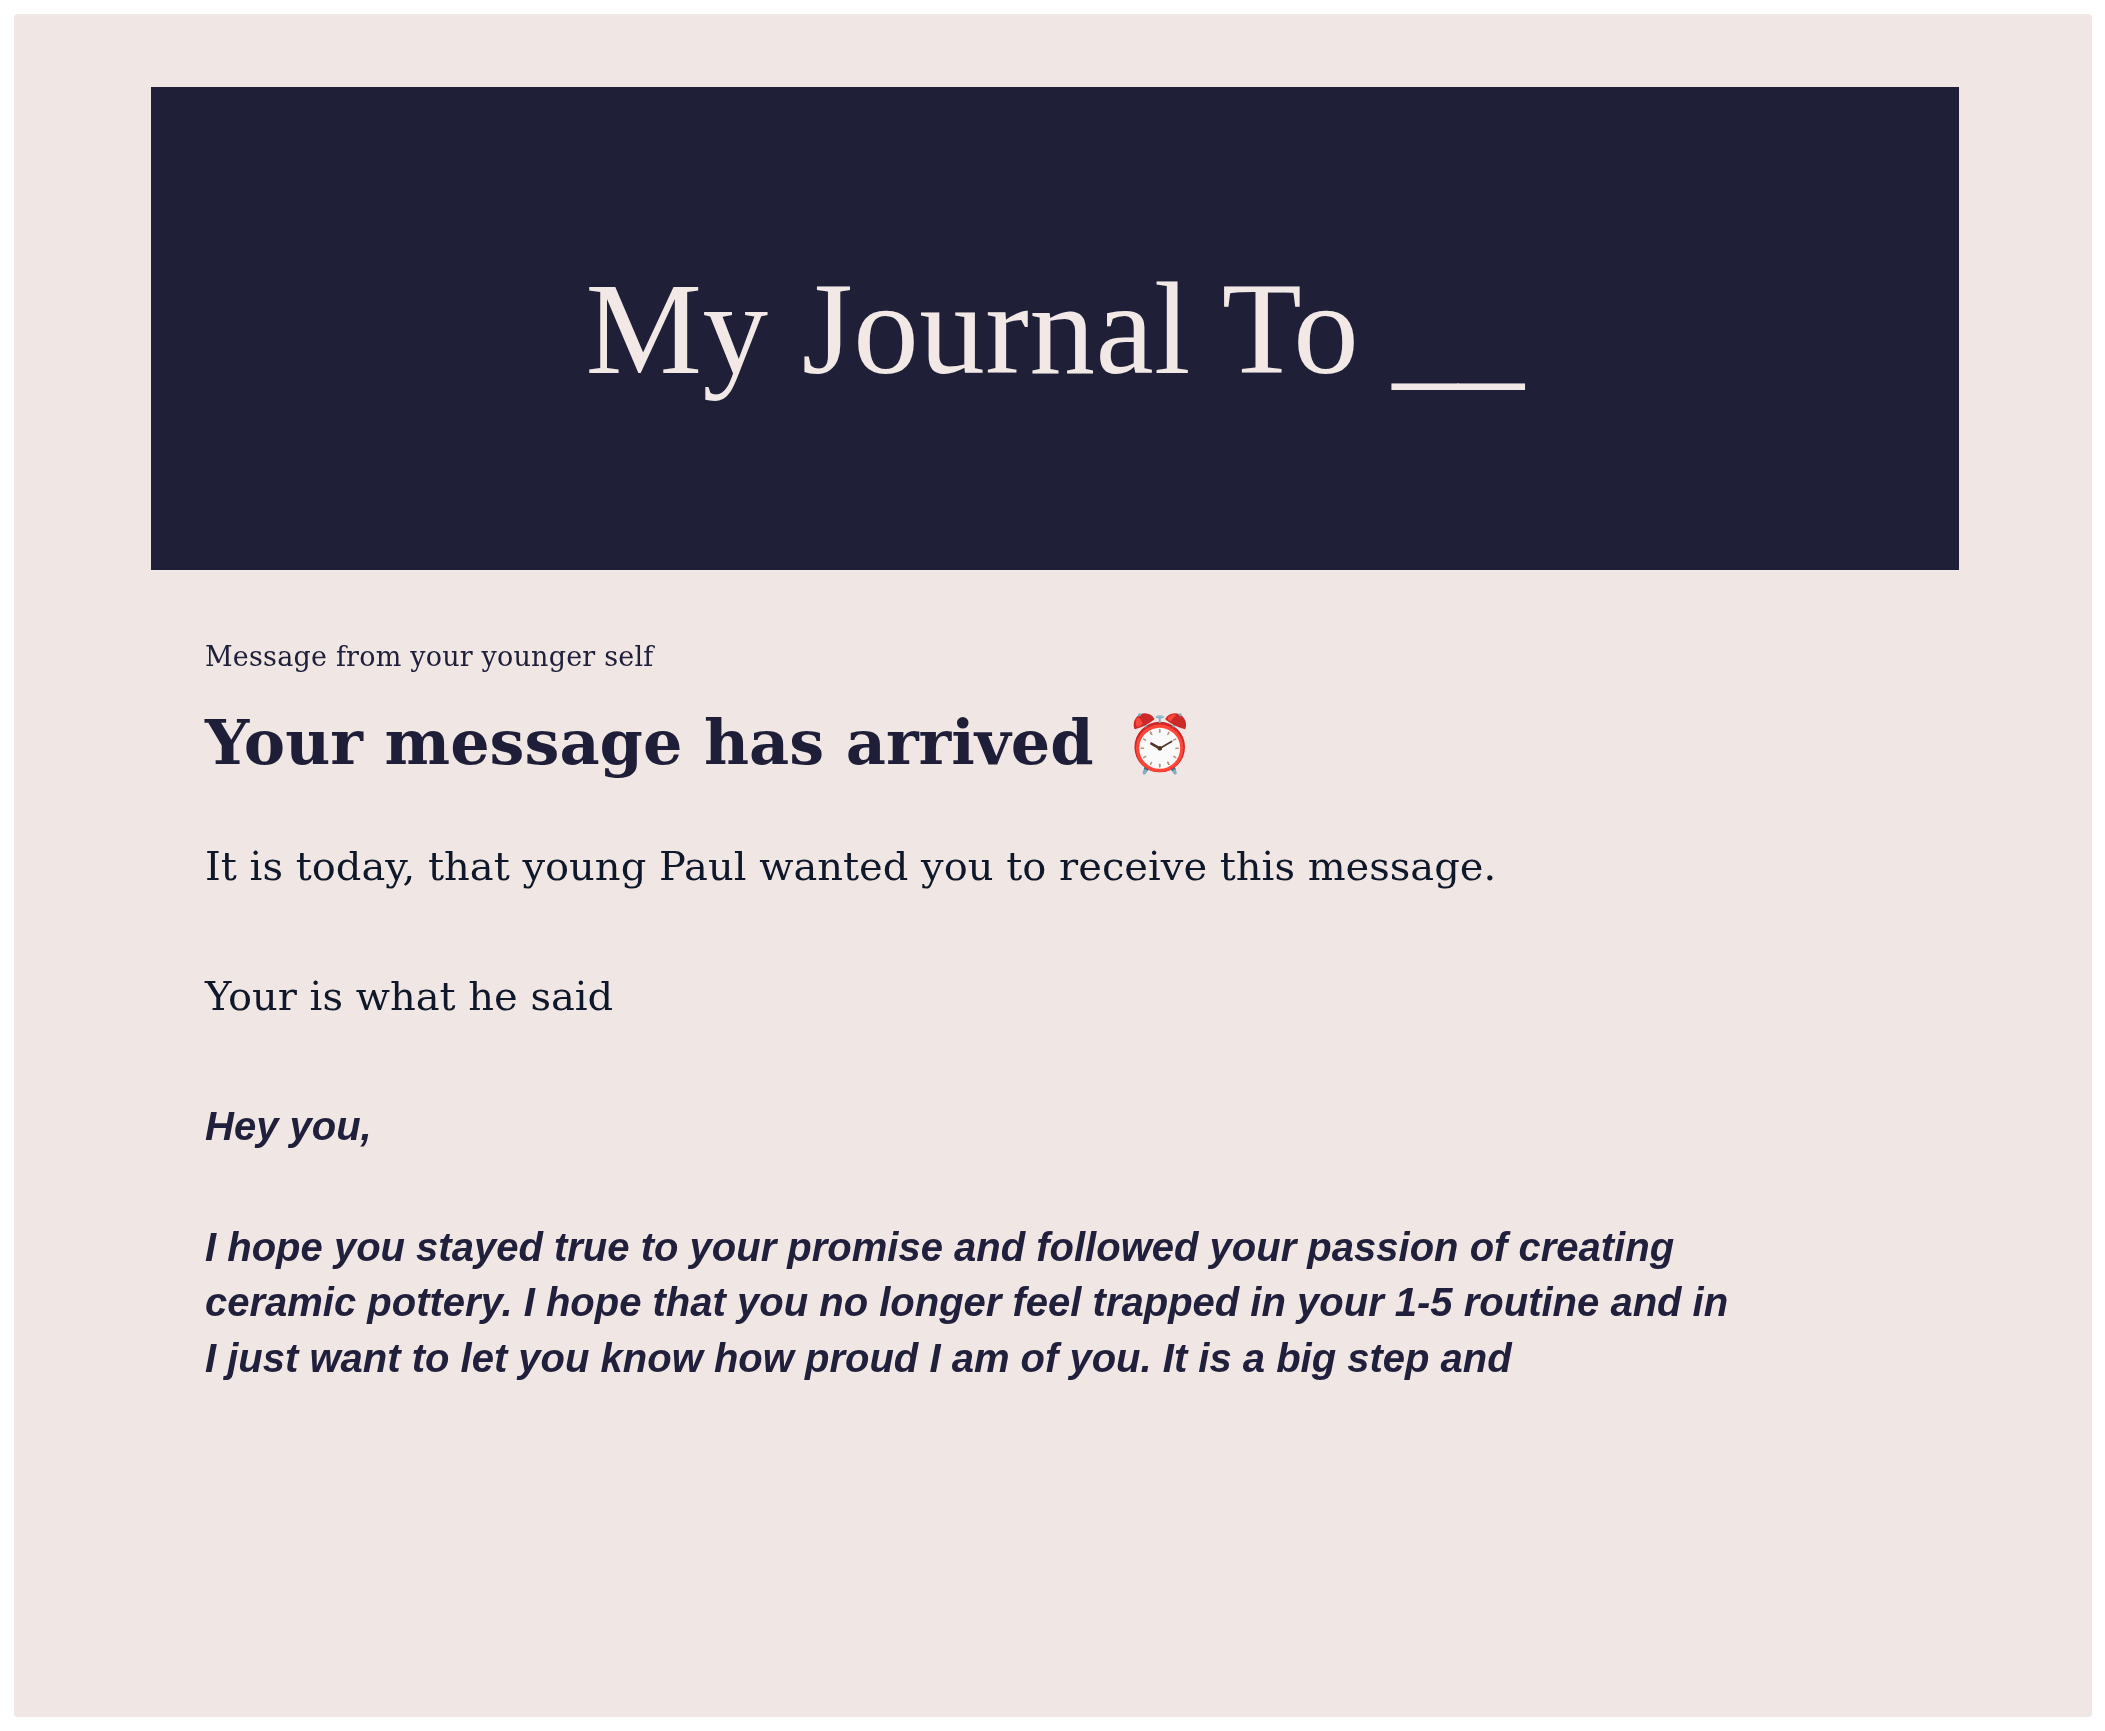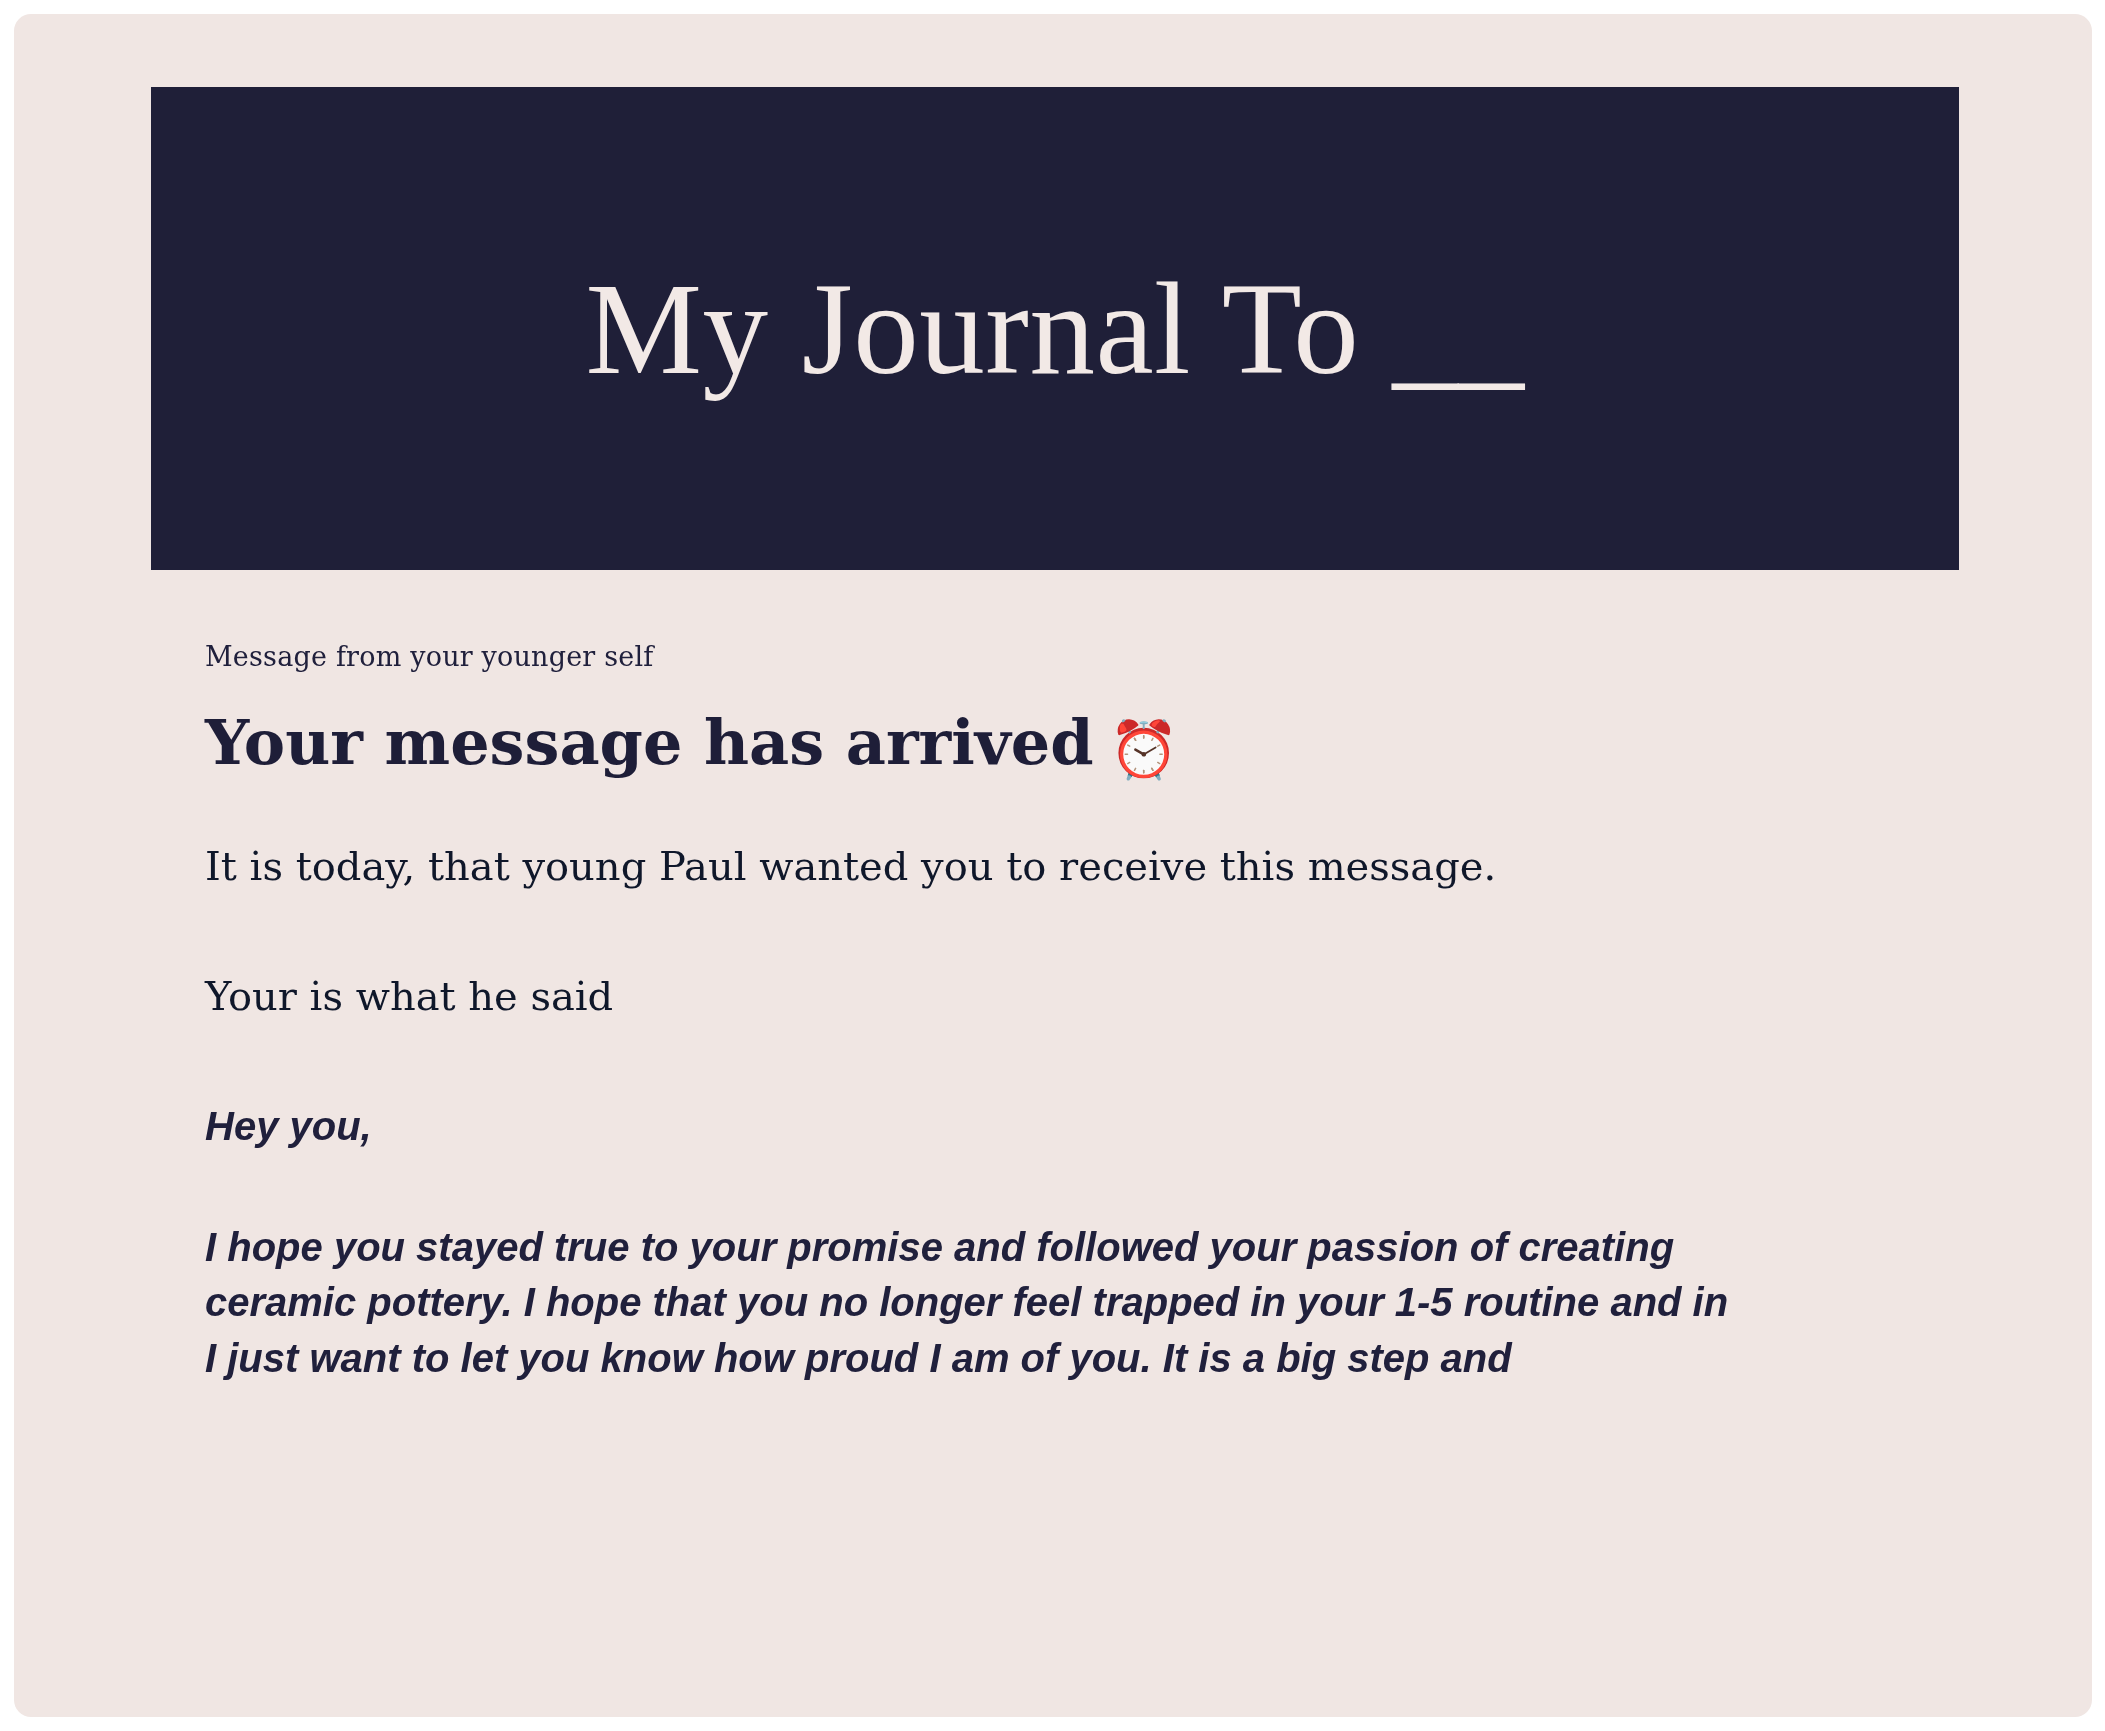--- a/index.html
+++ b/index.html
@@ -14,21 +14,21 @@
     font-family: "Liberation Serif", serif;
   }
 
   .page {
     position: absolute;
     left: 14px;
     top: 14px;
     width: 2078px;
     height: 1703px;
     background: #f0e6e3;
-    border-radius: 17px;
+    border-radius: 4px;
     overflow: hidden;
   }
 
   .banner {
     position: absolute;
     left: 137px;
     top: 73px;
     width: 1808px;
     height: 483px;
     background: #1f1f38;
@@ -63,22 +63,22 @@
   }
 
   .headline {
     font-family: "DejaVu Serif", serif;
     font-weight: 700;
     font-size: 62px;
     color: #1e1e38;
     margin: 0 0 62px 0;
     line-height: 1.08;
     display: flex;
-    align-items: flex-end;
-    gap: 16px;
+    align-items: center;
+    gap: 32px;
   }
 
   .headline .emoji {
     font-size: 56px;
     line-height: 1;
   }
 
   .para {
     font-family: "DejaVu Serif", serif;
     font-size: 40px;

